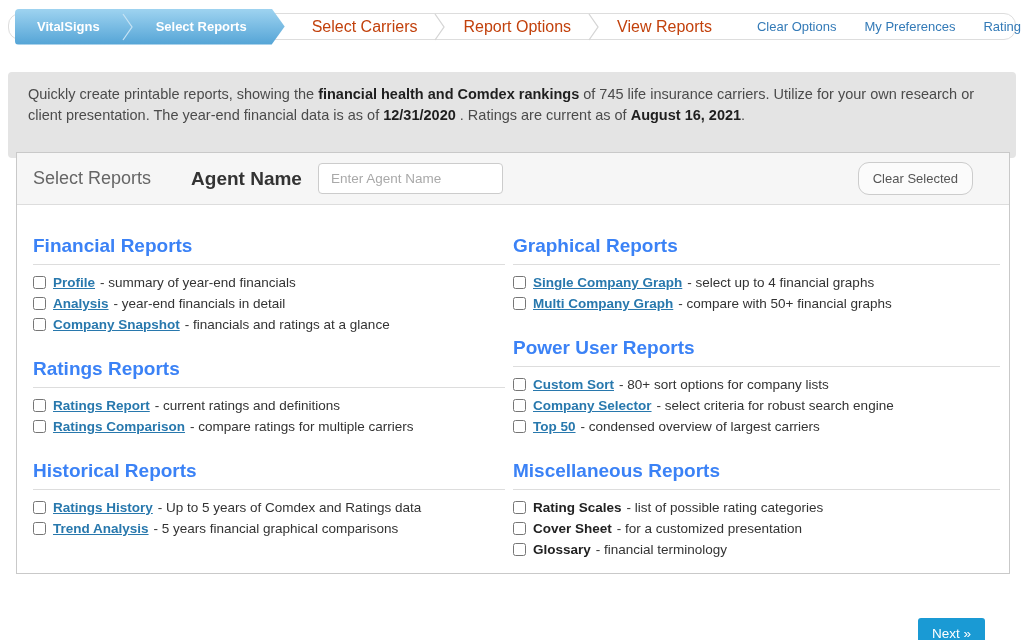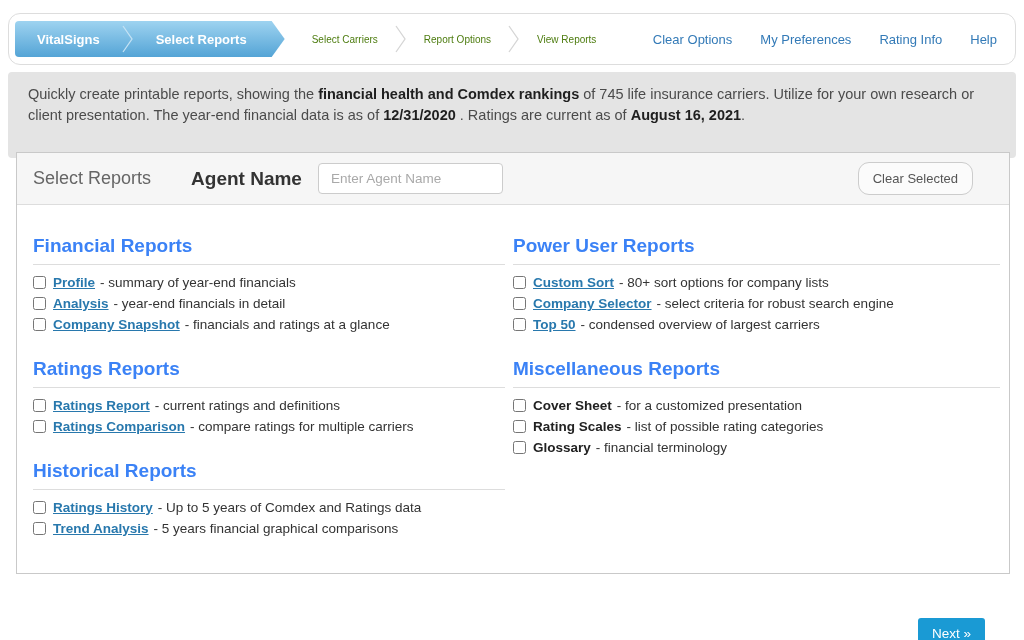--- a/index.html
+++ b/index.html
@@ -1,30 +1,30 @@
 <!DOCTYPE html>
 <html><head>
 <meta charset="utf-8">
 <style>
   * { margin:0; padding:0; box-sizing:border-box; }
   html,body { width:1024px; height:640px; }
   body { background:#fff; font-family:"Liberation Sans", sans-serif; position:relative; overflow:hidden; }
 
   
-  .navbar { position:absolute; left:8px; top:13px; width:1008px; height:52px;
+  .navbar { position:absolute; left:8px; top:13px; width:1008px; height:27px;
             background:#fff; border:1px solid #ddd; border-radius:12px;
             display:flex; align-items:center; }
   .crumbs { display:flex; align-items:center; height:37px; margin-left:6px; }
   .crumb-active-group { display:flex; align-items:center; height:36px;
             background:linear-gradient(180deg,#9ed3f0 0%,#54a4d6 100%);
             clip-path:polygon(0 0, calc(100% - 13px) 0, 100% 50%, calc(100% - 13px) 100%, 0 100%);
             border-radius:4px 0 0 4px; padding-right:16px; }
   .crumb-active-group .step { color:#fff; font-weight:bold; font-size:13px;
             padding:0 22px; cursor:pointer; white-space:nowrap; }
-  .crumb-inactive { color:#4d7c0f; font-size:10px; padding:0 17px; cursor:pointer; white-space:nowrap; }
+  .crumb-inactive { color:#c2410c; font-size:16px; padding:0 17px; cursor:pointer; white-space:nowrap; }
   .nav-links { margin-left:auto; display:flex; align-items:center; padding-right:18px; }
   .nav-link { color:#337ab7; font-size:13px; margin-left:28px; cursor:pointer; white-space:nowrap; }
 
   
   .intro { position:absolute; left:8px; top:72px; width:1008px; height:86px;
            background:#e4e4e4; border-radius:4px; padding:12px 20px;
            font-size:14.5px; color:#4b4b4b; line-height:1.42; }
   .intro b { color:#1f1f1f; }
 
   
@@ -144,20 +144,33 @@
           </div>
           <div class="row">
             <input type="checkbox" style="">
             <span class="report-link">Trend Analysis</span>
             <span class="desc">- 5 years financial graphical comparisons</span>
           </div>
         </div>
       </div>
     <div class="col-right">
         <div class="category">
+          <div class="cat-title">Graphical Reports</div>
+          <div class="row">
+            <input type="checkbox" style="">
+            <span class="report-link">Single Company Graph</span>
+            <span class="desc">- select up to 4 financial graphs</span>
+          </div>
+          <div class="row">
+            <input type="checkbox" style="">
+            <span class="report-link">Multi Company Graph</span>
+            <span class="desc">- compare with 50+ financial graphs</span>
+          </div>
+        </div>
+        <div class="category">
           <div class="cat-title">Power User Reports</div>
           <div class="row">
             <input type="checkbox" style="">
             <span class="report-link">Custom Sort</span>
             <span class="desc">- 80+ sort options for company lists</span>
           </div>
           <div class="row">
             <input type="checkbox" style="">
             <span class="report-link">Company Selector</span>
             <span class="desc">- select criteria for robust search engine</span>
@@ -165,30 +178,30 @@
           <div class="row">
             <input type="checkbox" style="">
             <span class="report-link">Top 50</span>
             <span class="desc">- condensed overview of largest carriers</span>
           </div>
         </div>
         <div class="category">
           <div class="cat-title">Miscellaneous Reports</div>
           <div class="row">
             <input type="checkbox" style="">
+            <span class="report-name">Rating Scales</span>
+            <span class="desc">- list of possible rating categories</span>
+          </div>
+          <div class="row">
+            <input type="checkbox" style="">
             <span class="report-name">Cover Sheet</span>
             <span class="desc">- for a customized presentation</span>
           </div>
           <div class="row">
             <input type="checkbox" style="">
-            <span class="report-name">Rating Scales</span>
-            <span class="desc">- list of possible rating categories</span>
-          </div>
-          <div class="row">
-            <input type="checkbox" style="">
             <span class="report-name">Glossary</span>
             <span class="desc">- financial terminology</span>
           </div>
         </div>
       </div>
   </div>
 </div>
 
 <button class="btn-next">Next »</button>
 

